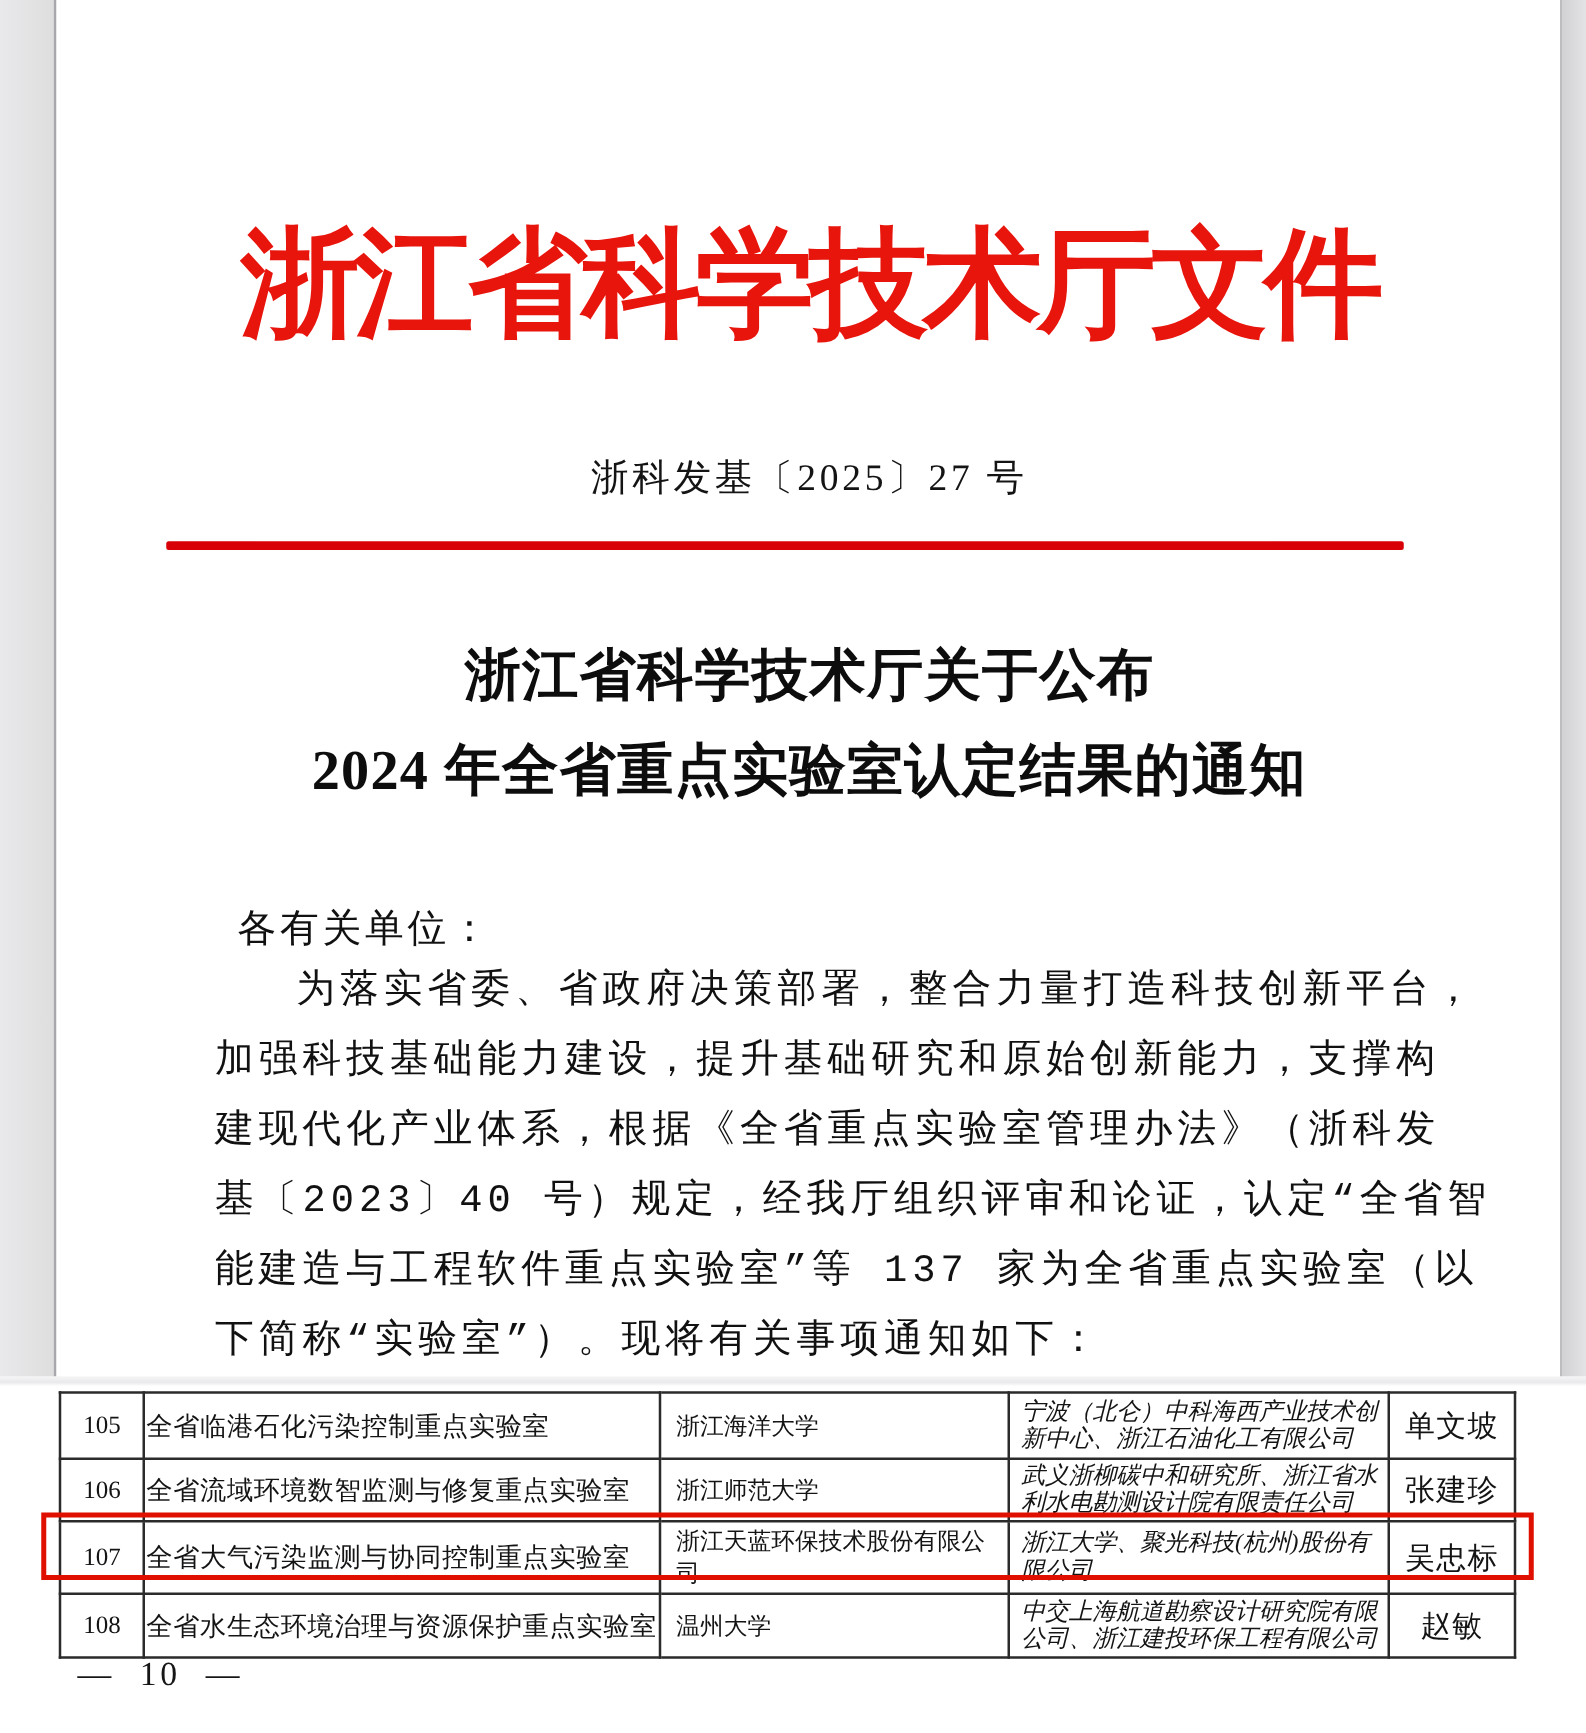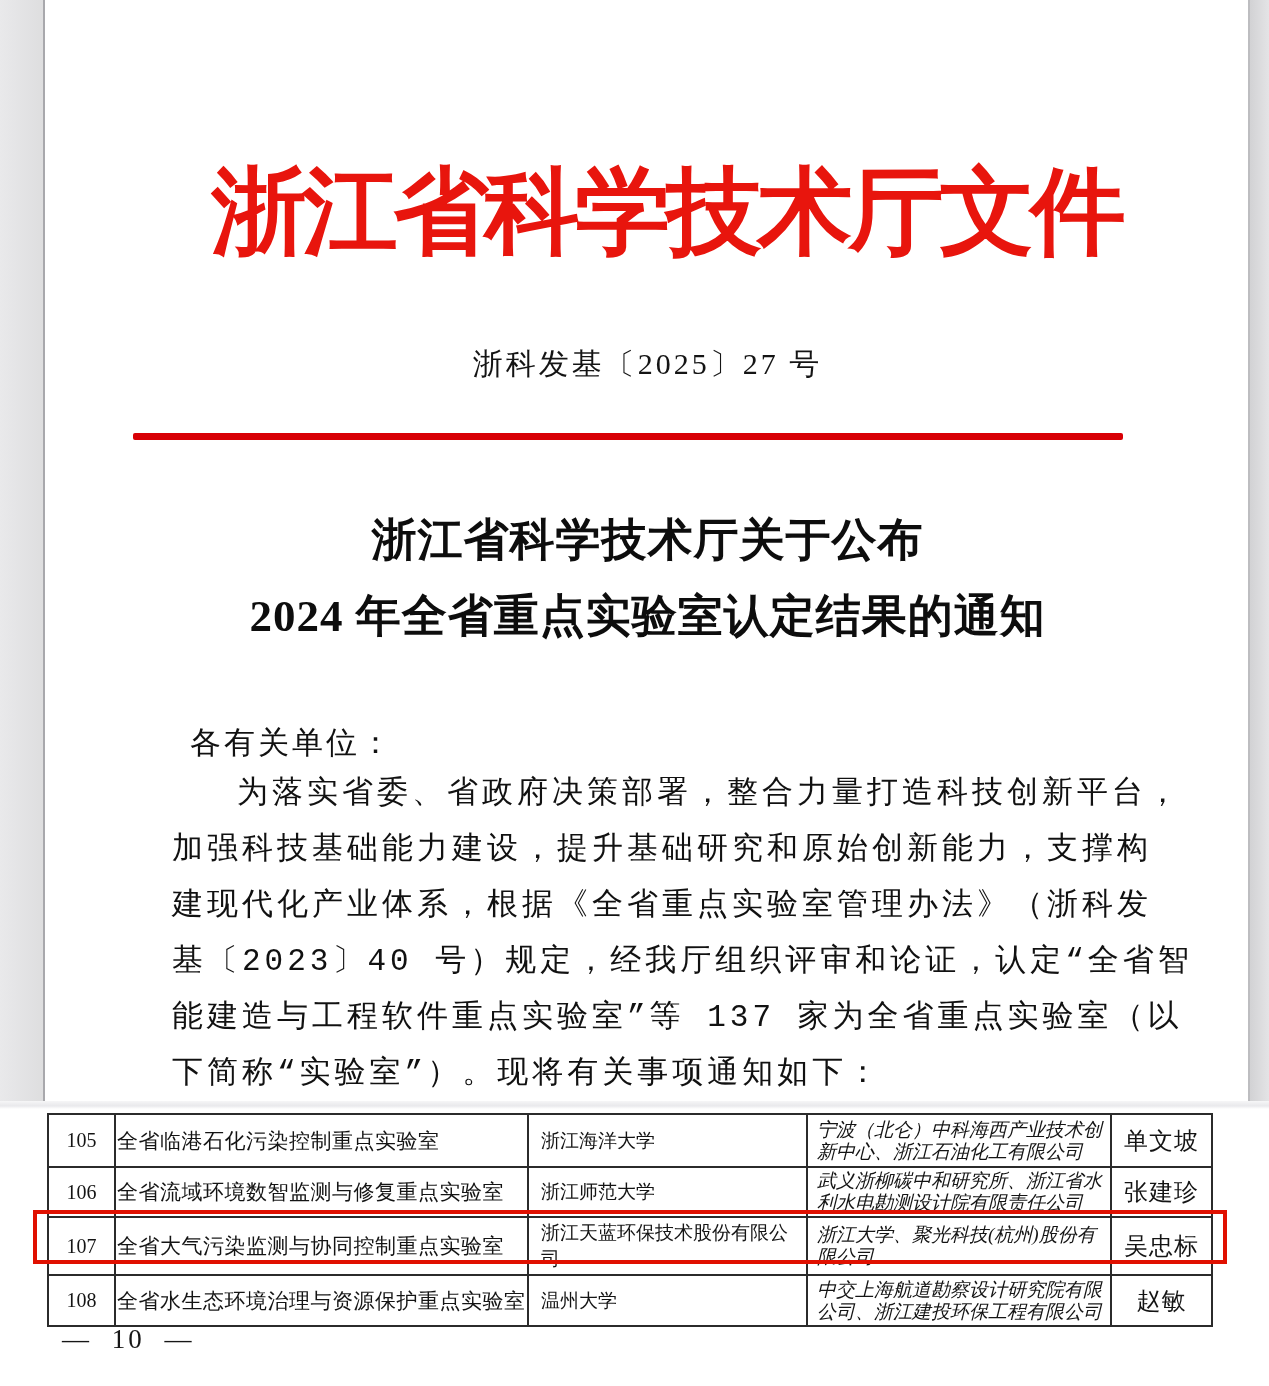--- a/index.html
+++ b/index.html
@@ -35,36 +35,35 @@
     left: 0;
     top: 1101px;
     width: 100%;
     height: 8px;
     background: linear-gradient(#f6f6f7, #e9e9ec 60%, #ffffff);
   }
   .masthead {
     position: absolute;
     left: 45px;
     width: 1205px;
-    top: 132px;
+    top: 147px;
     height: 160px;
     line-height: 160px;
     text-align: center;
     font-size: 95px;
     font-weight: bold;
     letter-spacing: -4px;
     color: #e8150d;
     white-space: nowrap;
-    padding-left: 19px;
   }
   .doc-number {
     position: absolute;
     left: 45px;
     width: 1205px;
-    top: 344px;
+    top: 362px;
     text-align: center;
     font-size: 30px;
     letter-spacing: 3px;
     color: #141414;
   }
   .red-rule {
     position: absolute;
     left: 133px;
     top: 433px;
     width: 990px;

